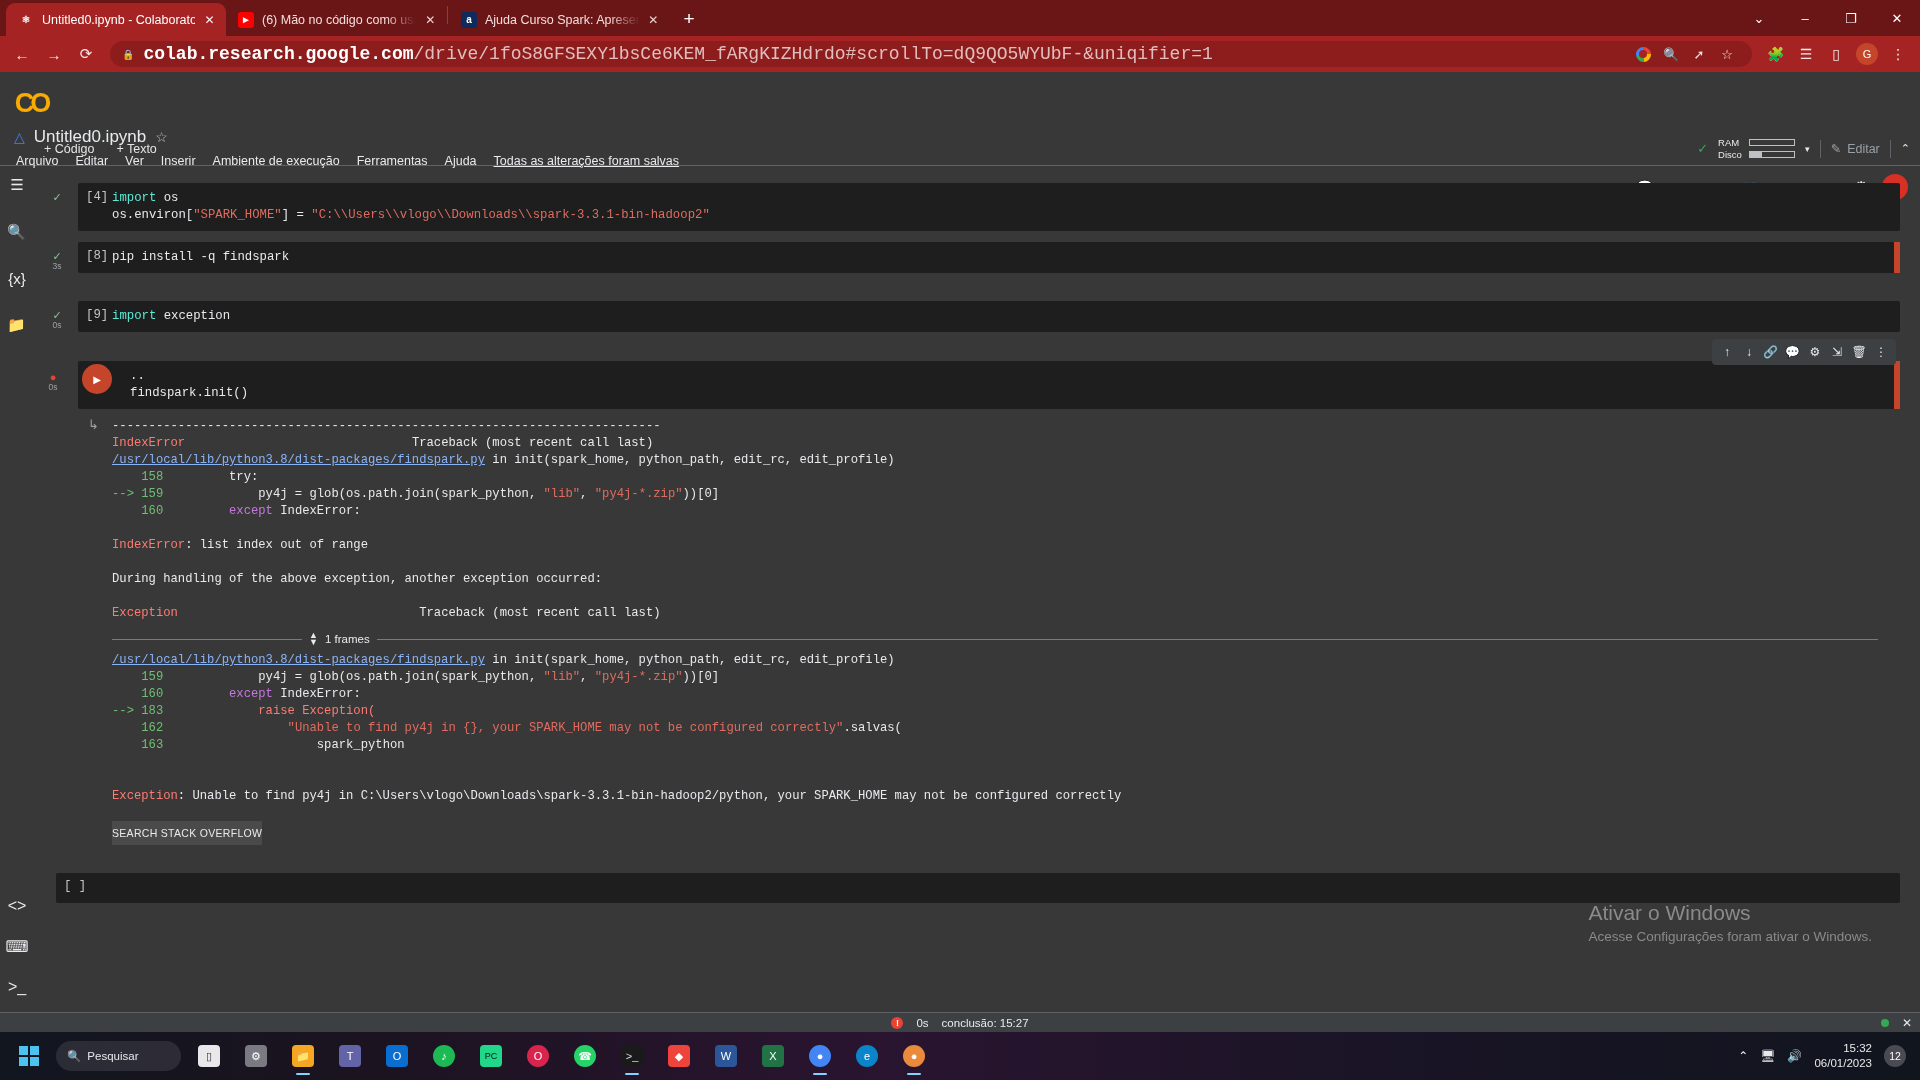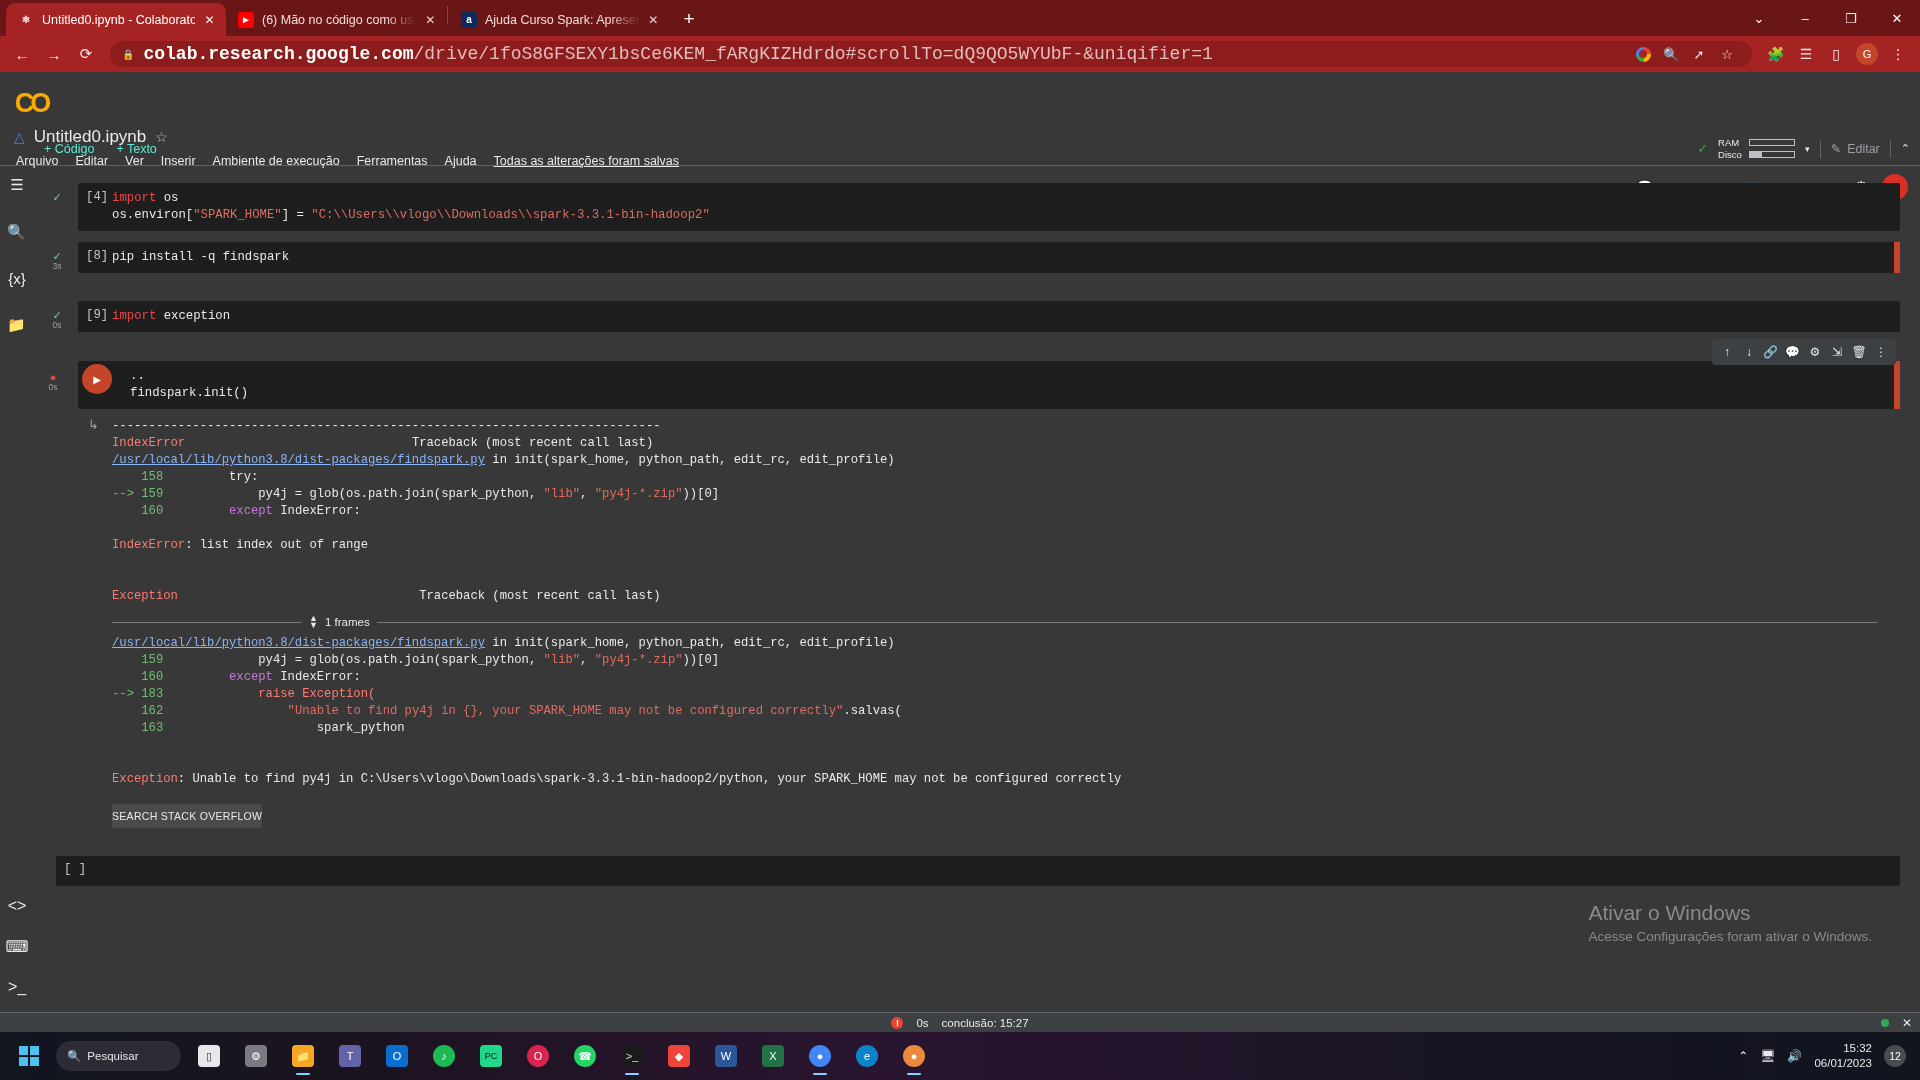--- a/index.html
+++ b/index.html
@@ -122,21 +122,21 @@
   .avatar-colab {
     width:26px;height:26px;border-radius:50%;background:#d93025;color:#fff;
     display:flex;align-items:center;justify-content:center;font-size:13px;
   }
 
   
   .colab-toolbar {
     height:34px; display:flex; align-items:center; padding:0 10px 0 44px;
     border-bottom:1px solid #5f6368; font-size:12.5px;
   }
-  .addcell { color:#5eead4; margin-right:22px; display:flex; align-items:center; gap:4px; }
+  .addcell { color:#e5e5e5; margin-right:22px; display:flex; align-items:center; gap:4px; }
   .tb-right { margin-left:auto; display:flex; align-items:center; gap:10px; }
   .check-ok { color:#34a853; font-size:13px; }
   .resmeter { display:flex; flex-direction:column; gap:1px; font-size:9.5px; color:#e8eaed; }
   .resrow { display:flex; align-items:center; gap:5px; }
   .resrow .lbl { width:26px; }
   .bar { width:46px; height:7px; border:1px solid #bdc1c6; }
   .bar i { display:block; height:100%; background:#bdc1c6; }
   .caret { font-size:9px; color:#e8eaed; }
   .vsep { width:1px; height:18px; background:#5f6368; }
   .edit-btn { display:flex; align-items:center; gap:6px; color:#9aa0a6; font-size:12.5px; }
@@ -169,21 +169,21 @@
   }
   .cell .codeline {
     font-family:"Liberation Mono","DejaVu Sans Mono",monospace;
     font-size:12.3px; line-height:17px; white-space:pre; color:#e8eaed;
     padding-left:34px;
   }
   .prompt {
     position:absolute; left:8px; top:7px; font-size:12.3px; color:#c6c6c6;
     font-family:"Liberation Mono","DejaVu Sans Mono",monospace;
   }
-  .k { color:#ef4444; }   
+  .k { color:#5eead4; }   
   .s { color:#e06c5f; }   
   .n { color:#e8eaed; }
 
   .runbtn-circle {
     position:absolute; left:-20px; top:0; width:36px; height:36px;
   }
   .playbtn {
     width:30px;height:30px;border-radius:50%;background:#c4452a;
     display:flex;align-items:center;justify-content:center;color:#fff;font-size:10px;
   }
@@ -487,20 +487,21 @@
           <span class="out-ico">↳</span>
           <div class="out-body">---------------------------------------------------------------------------</div>
           <div class="out-body"><span class="err">IndexError</span><span>                               </span><span>Traceback (most recent call last)</span></div>
           <div class="out-body"><span class="lnk">/usr/local/lib/python3.8/dist-packages/findspark.py</span><span> in init(spark_home, python_path, edit_rc, edit_profile)</span></div>
           <div class="out-body"><span class="arrow">    </span><span class="lno">158</span><span>         try:</span></div>
           <div class="out-body"><span class="arrow">--&gt; </span><span class="lno">159</span><span>             py4j = glob(os.path.join(spark_python, </span><span class="s">"lib"</span><span>, </span><span class="s">"py4j-*.zip"</span><span>))[0]</span></div>
           <div class="out-body"><span class="arrow">    </span><span class="lno">160</span><span>         </span><span class="kw">except</span><span> IndexError:</span></div>
           <div class="out-body" style="height:17px;"> </div>
           <div class="out-body"><span class="err">IndexError</span><span>: list index out of range</span></div>
           <div class="out-body" style="height:17px;"> </div>
+          <div class="out-body">During handling of the above exception, another exception occurred:</div>
           <div class="out-body" style="height:17px;"> </div>
           <div class="out-body"><span class="err">Exception</span><span>                                 </span><span>Traceback (most recent call last)</span></div>
 
           <div class="frames-row">
             <span class="hr left"></span>
             <span class="spin">
                 <span>▲</span>
                 <span>▼</span>
               </span>
             <span>1 frames</span>

